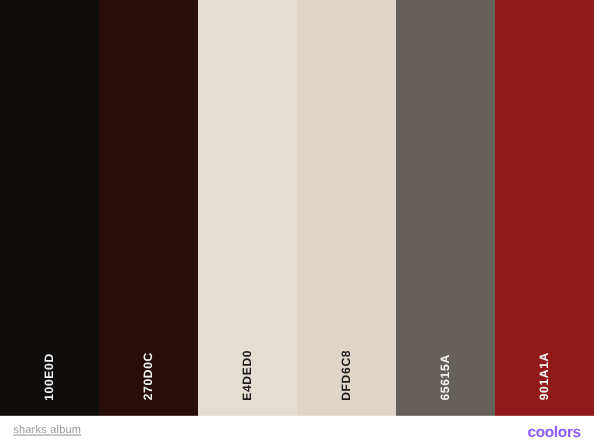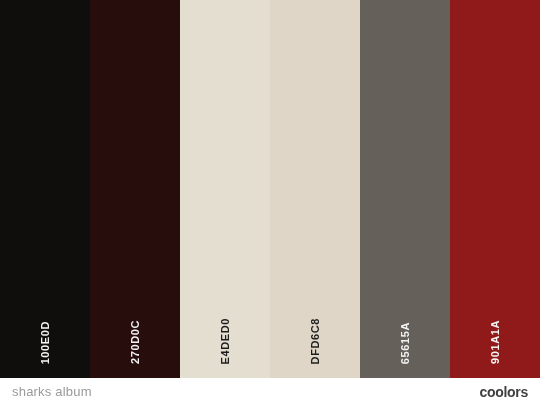--- a/index.html
+++ b/index.html
@@ -66,24 +66,25 @@
     background: #ffffff;
     display: flex;
     align-items: center;
     justify-content: space-between;
     padding: 0 12px;
     box-sizing: border-box;
   }
 
   .footer-title {
     font-family: "Liberation Sans", sans-serif;
-    font-size: 13px;
+    font-size: 10px;
     color: #9a9a9a;
     letter-spacing: 0.2px;
     line-height: 1;
+    text-decoration: underline;
   }
 
   .brand-logo {
     font-family: "Liberation Sans", sans-serif;
     font-size: 14px;
     font-weight: bold;
     color: #1464f0;
     letter-spacing: -0.3px;
     line-height: 1;
   }
@@ -128,16 +129,16 @@
     <div class="swatch" style="background-color: rgb(144, 26, 26);">
       <div class="swatch-label-wrap">
         <span class="swatch-label-inner" style="color: rgb(242, 242, 242);">901A1A</span>
       </div>
     </div>
 
   </div>
 
   <div class="footer-bar" style="background-color: rgb(255, 255, 255);">
     <span class="footer-title" style="color: rgb(154, 154, 154);">sharks album</span>
-    <span class="brand-logo" style="color: #404040;">coolors</span>
+    <span class="brand-logo" style="color: #8b5cf6;">coolors</span>
   </div>
 
 </div>
 
 </body></html>

